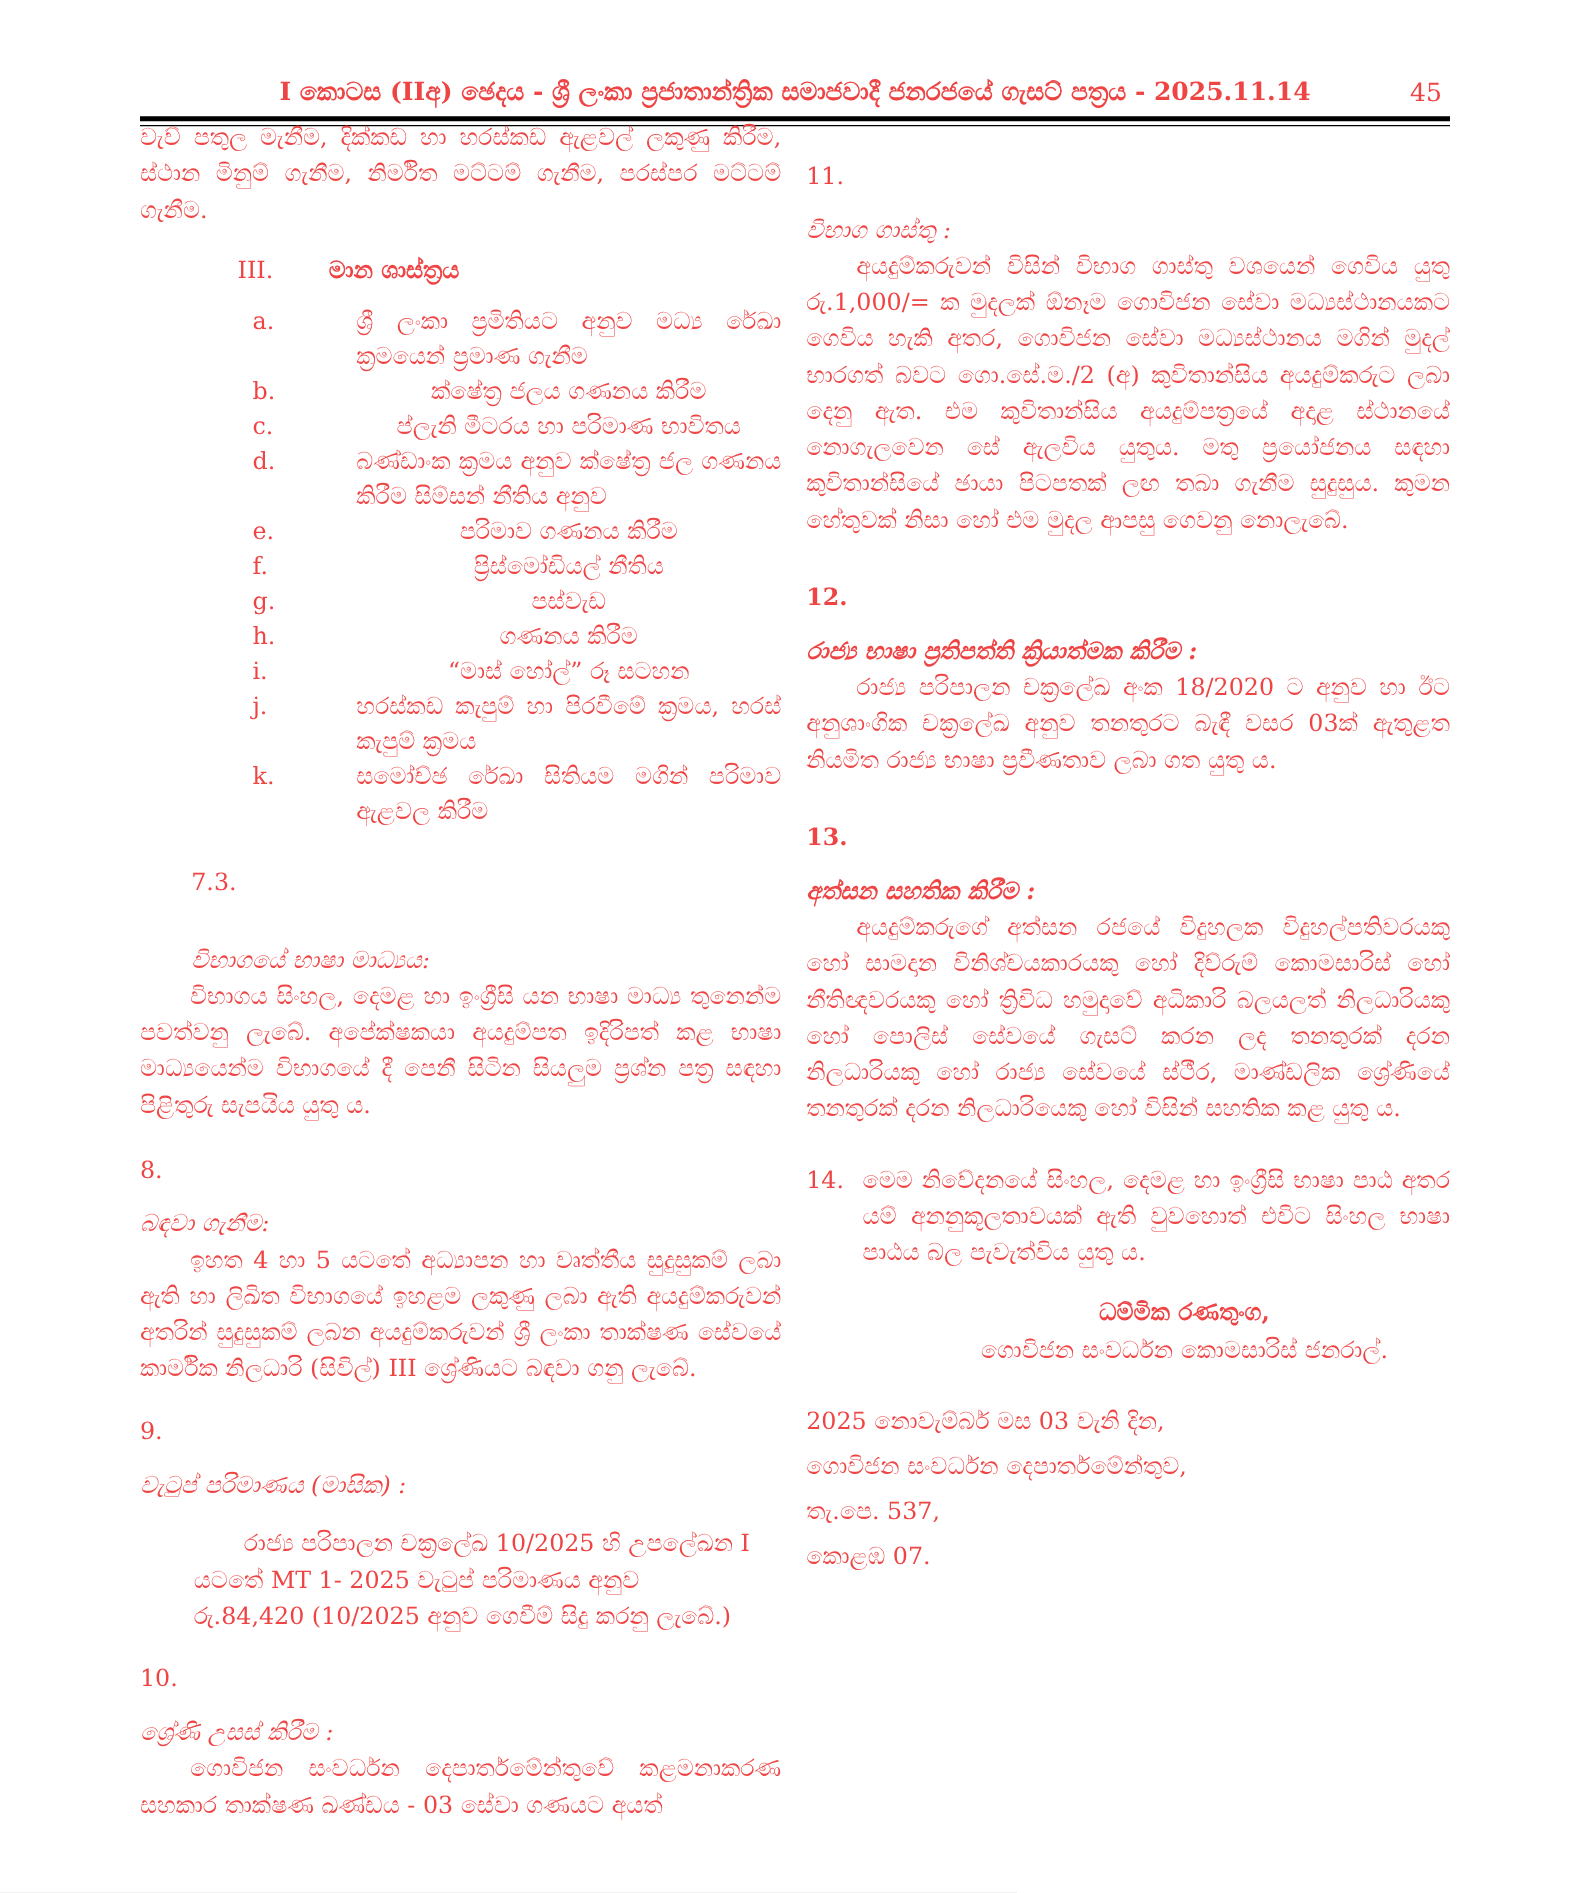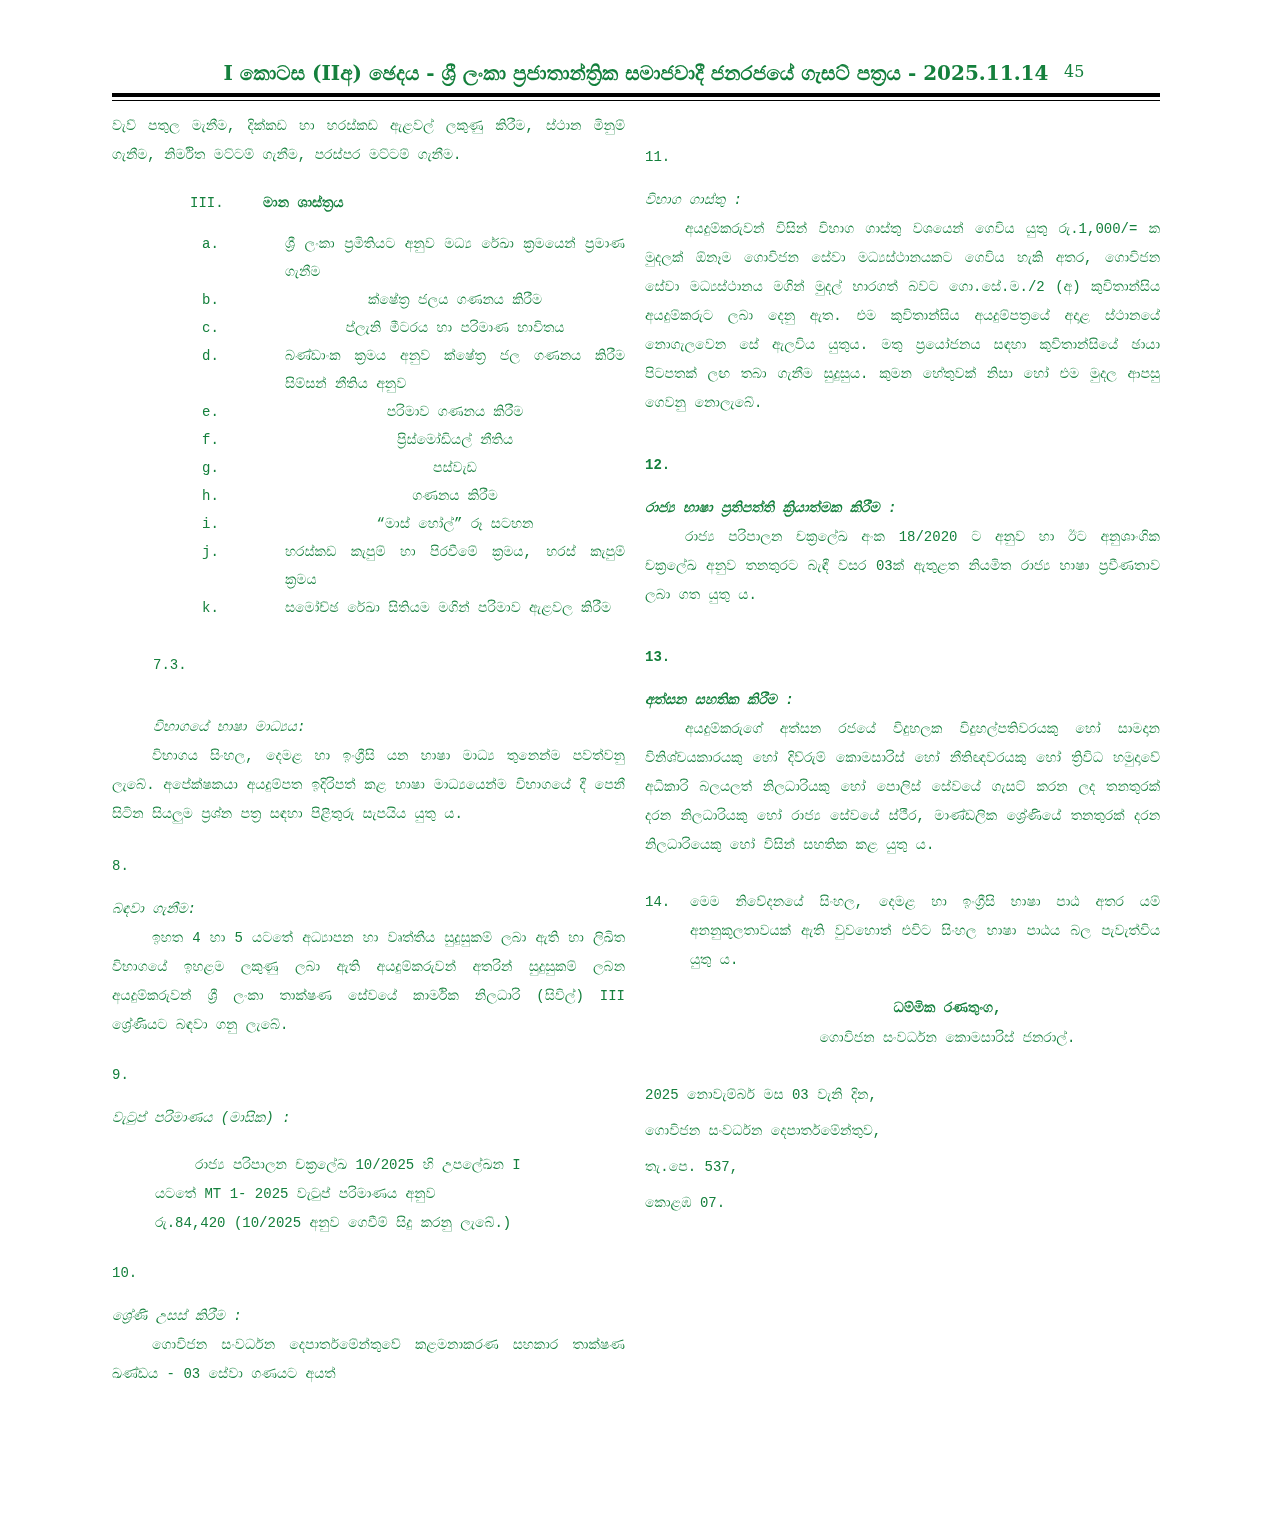--- a/index.html
+++ b/index.html
@@ -1,35 +1,35 @@
 <!DOCTYPE html>
 <html><head>
 <meta charset="utf-8">
 <style>
   html,body{margin:0;padding:0;background:#e8e8e8;}
   .page{
     position:relative;
     width:1275px;height:1514px;
     background:#ffffff;
     font-family:"DejaVu Serif", serif;
-    color:#15803d;
+    color:#ef4444;
     overflow:hidden;
   }
   .header-title{
     position:absolute;top:60px;left:112px;width:1048px;
     text-align:center;font-weight:bold;font-size:20px;line-height:26px;
   }
   .page-number{
-    position:absolute;top:62px;left:1064px;font-size:16px;
+    position:absolute;top:62px;left:1128px;font-size:20px;
   }
   .header-rule{
     position:absolute;top:93px;left:112px;width:1048px;
     border-top:4px solid #000;border-bottom:1px solid #000;height:3px;
   }
-  .col{position:absolute;top:112px;font-size:14px;font-family:Liberation Mono, monospace;}
+  .col{position:absolute;top:96px;font-size:19px;}
   .col-left{left:112px;width:513px;}
   .col-right{left:645px;width:515px;}
 
   p.body{margin:0;line-height:29px;text-align:justify;}
   p.body.indent{text-indent:40px;}
   .intro-left{margin-left:171px;}
 
   .sec3{display:flex;margin-left:78px;margin-top:18px;line-height:30px;}
   .sec3 .num{flex:0 0 73px;}
   .sec3 .title{font-weight:bold;}

